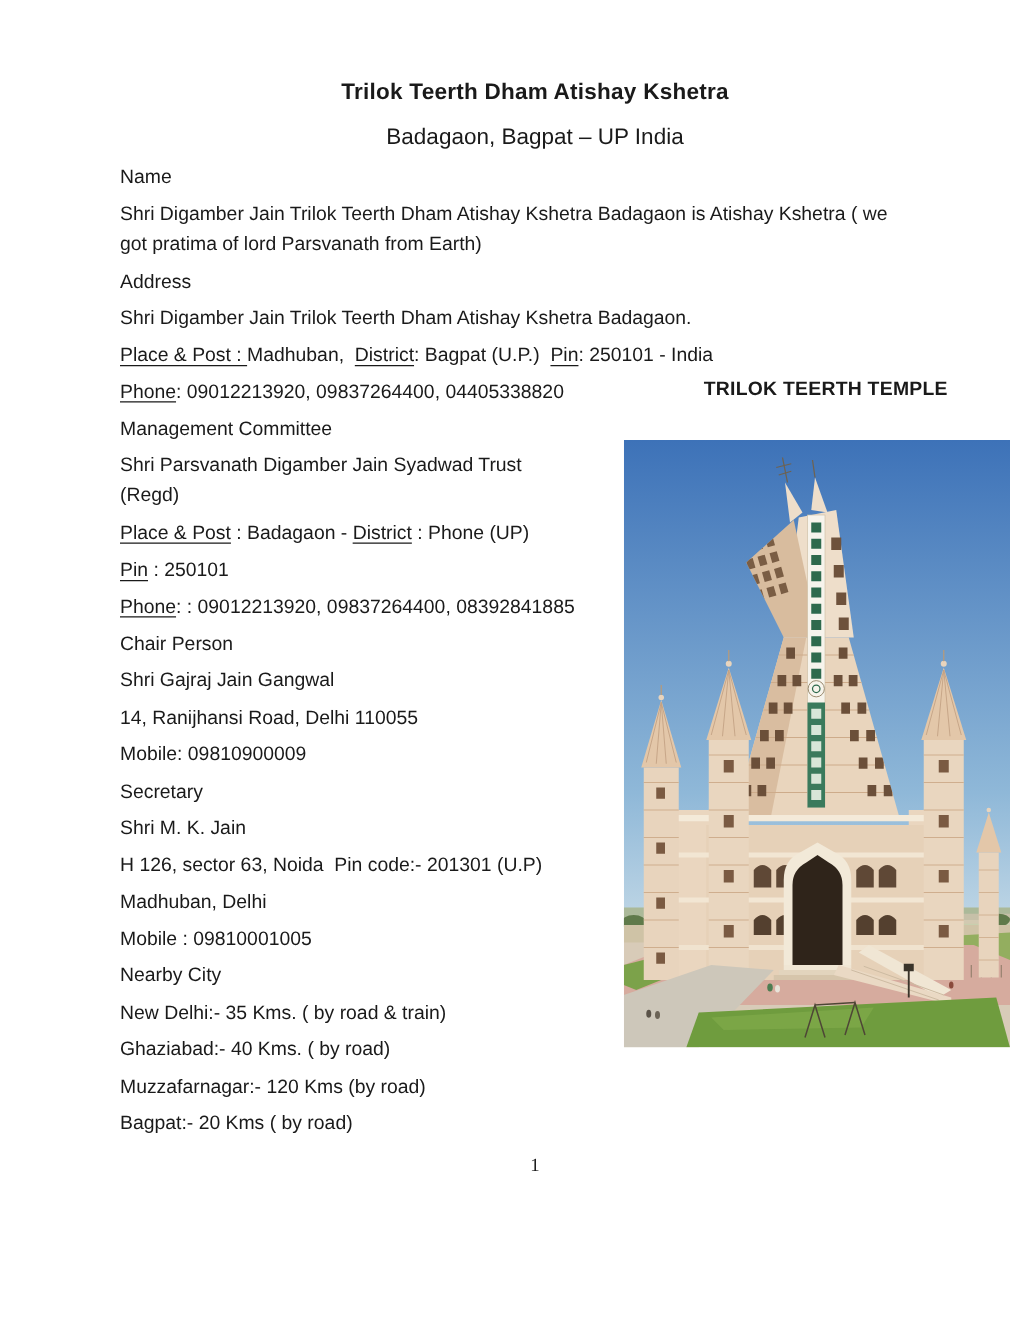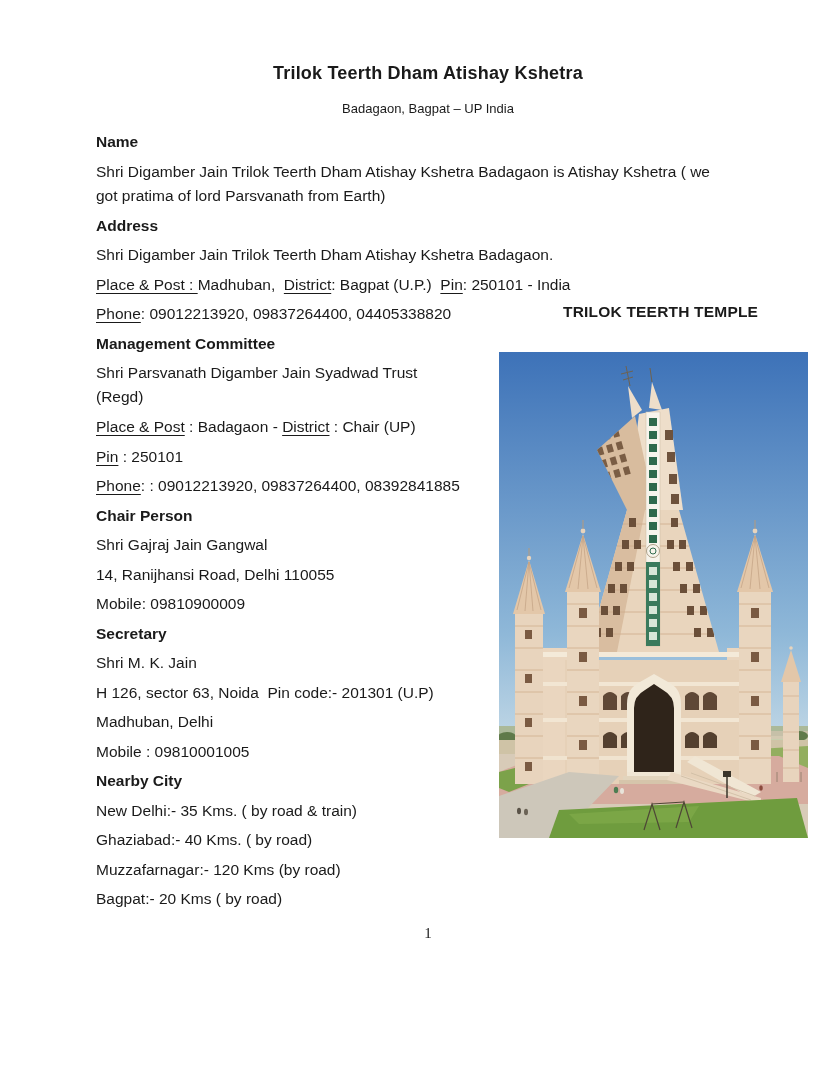--- a/index.html
+++ b/index.html
@@ -23,24 +23,24 @@
   }
   .content{
     position:absolute;
     left:96px;top:55px;width:664px;
   }
   .doc-title{
     font-size:18px;font-weight:700;text-align:center;line-height:36px;
     letter-spacing:.2px;
   }
   .doc-subtitle{
-    font-size:13px;text-align:center;line-height:36px;
+    font-size:18px;text-align:center;line-height:36px;
   }
   .blk{font-size:15.5px;white-space:pre-wrap;}
-  .blk.heading{font-weight:700;line-height:29.5px;}
+  .blk.heading{font-weight:400;line-height:29.5px;}
   .blk.line{line-height:29.5px;}
   .blk.para{line-height:24px;padding:3px 0;white-space:pre-line;}
   .u{text-decoration:underline;text-underline-offset:3px;}
   .page-number{
     font-family:"Liberation Serif", serif;
     font-size:15px;text-align:center;line-height:20px;margin-top:9px;
   }
   .photo-caption{
     position:absolute;left:563px;top:297px;
     font-size:15.5px;font-weight:700;line-height:29.5px;letter-spacing:.2px;
@@ -64,21 +64,21 @@
         <div class="blk heading">Name</div>
         <div class="blk para">Shri Digamber Jain Trilok Teerth Dham Atishay Kshetra Badagaon is Atishay Kshetra ( we
 got pratima of lord Parsvanath from Earth)</div>
         <div class="blk heading">Address</div>
         <div class="blk line">Shri Digamber Jain Trilok Teerth Dham Atishay Kshetra Badagaon.</div>
         <div class="blk line"><span class="u">Place &amp; Post : </span><span>Madhuban,  </span><span class="u">District</span><span>: Bagpat (U.P.)  </span><span class="u">Pin</span><span>: 250101 - India</span></div>
         <div class="blk line"><span class="u">Phone</span><span>: 09012213920, 09837264400, 04405338820</span></div>
         <div class="blk heading">Management Committee</div>
         <div class="blk para">Shri Parsvanath Digamber Jain Syadwad Trust
 (Regd)</div>
-        <div class="blk line"><span class="u">Place &amp; Post</span><span> : Badagaon - </span><span class="u">District</span><span> : Chair (UP)</span></div>
+        <div class="blk line"><span class="u">Place &amp; Post</span><span> : Badagaon - </span><span class="u">District</span><span> : Phone (UP)</span></div>
         <div class="blk line"><span class="u">Pin</span><span> : 250101</span></div>
         <div class="blk line"><span class="u">Phone</span><span>: : 09012213920, 09837264400, 08392841885</span></div>
         <div class="blk heading">Chair Person</div>
         <div class="blk line">Shri Gajraj Jain Gangwal</div>
         <div class="blk line">14, Ranijhansi Road, Delhi 110055</div>
         <div class="blk line">Mobile: 09810900009</div>
         <div class="blk heading">Secretary</div>
         <div class="blk line">Shri M. K. Jain</div>
         <div class="blk line">H 126, sector 63, Noida  Pin code:- 201301 (U.P)</div>
         <div class="blk line">Madhuban, Delhi</div>

